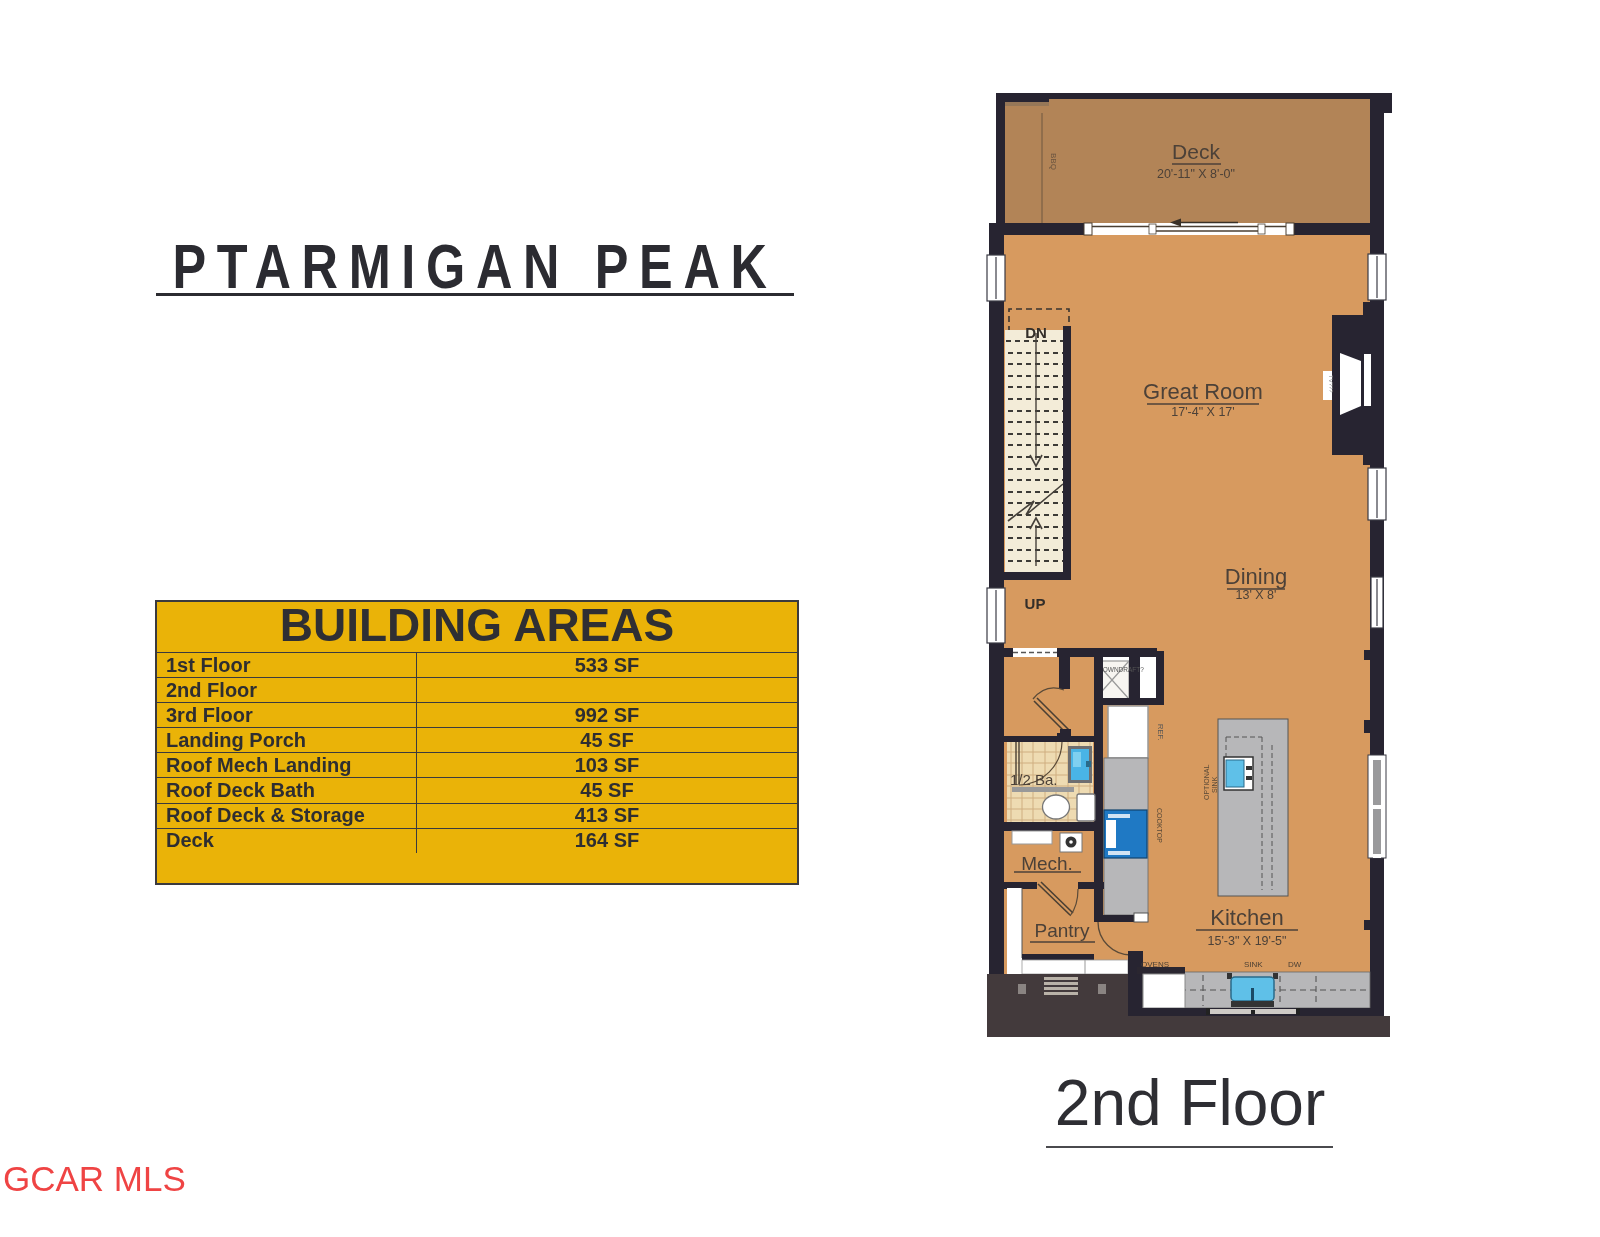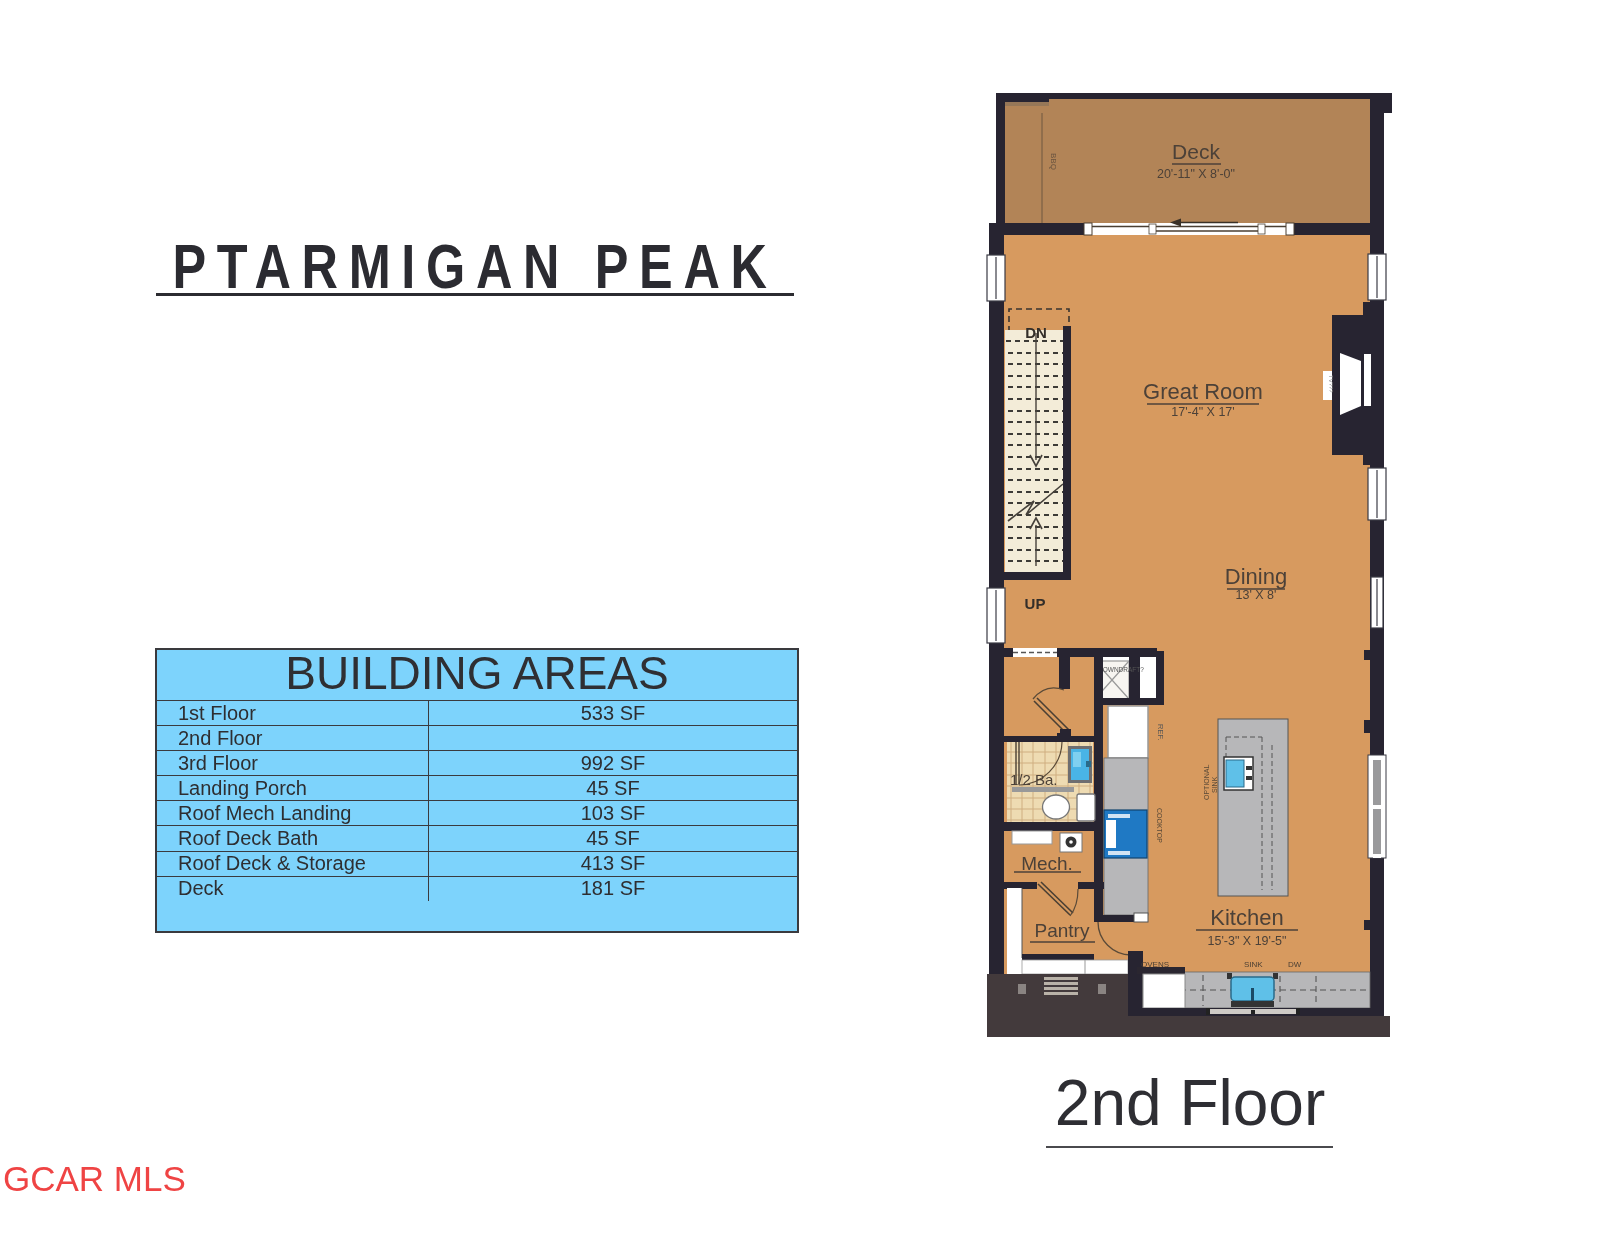--- a/index.html
+++ b/index.html
@@ -8,27 +8,27 @@
   .abs{position:absolute;}
 </style>
 </head>
 <body>
 <div id="page">
 
   <div class="abs" style="left:155px;top:229px;width:640px;text-align:center;font-size:52px;font-weight:bold;letter-spacing:11px;color:#2b2b31;transform:scale(0.97,1.22);transform-origin:center top;white-space:nowrap;">PTARMIGAN PEAK</div>
 
   <div class="abs" style="left:156px;top:293px;width:638px;height:3px;background:#2b2b31;"></div>
 
-  <div class="abs" style="left:155px;top:648px;width:640px;height:281px;border:2px solid #3a3a3e;background:#7dd3fc;">
+  <div class="abs" style="left:155px;top:600px;width:640px;height:281px;border:2px solid #3a3a3e;background:#eab308;font-weight:bold;">
 
     <div style="height:54px;text-align:center;font-size:46px;color:#2f2f33;letter-spacing:0px;margin-top:-4px;">BUILDING AREAS</div>
 
     <style>
       .trow{display:flex;height:24.1px;border-top:1px solid #3a3a3e;font-size:20px;color:#2e2e31;}
-      .trow .c1{width:250px;border-right:1px solid #3a3a3e;padding-left:21px;display:flex;align-items:center;}
+      .trow .c1{width:250px;border-right:1px solid #3a3a3e;padding-left:9px;display:flex;align-items:center;}
       .trow .c2{flex:1;display:flex;align-items:center;justify-content:center;}
     </style>
     <div class="trow">
         <div class="c1">1st Floor</div>
         <div class="c2">533 SF</div>
       </div>
     <div class="trow">
         <div class="c1">2nd Floor</div>
       </div>
     <div class="trow">
@@ -46,21 +46,21 @@
     <div class="trow">
         <div class="c1">Roof Deck Bath</div>
         <div class="c2">45 SF</div>
       </div>
     <div class="trow">
         <div class="c1">Roof Deck &amp; Storage</div>
         <div class="c2">413 SF</div>
       </div>
     <div class="trow">
         <div class="c1">Deck</div>
-        <div class="c2">181 SF</div>
+        <div class="c2">164 SF</div>
       </div>
   </div>
 
   <svg class="abs" style="left:980px;top:85px;" width="420" height="960" viewBox="980 85 420 960">
     <g id="plan">
 
     <rect x="1004" y="235" width="366" height="773" fill="#d79a5f"></rect>
 
     <rect x="1005" y="98" width="365" height="125" fill="#b28457"></rect>
 

